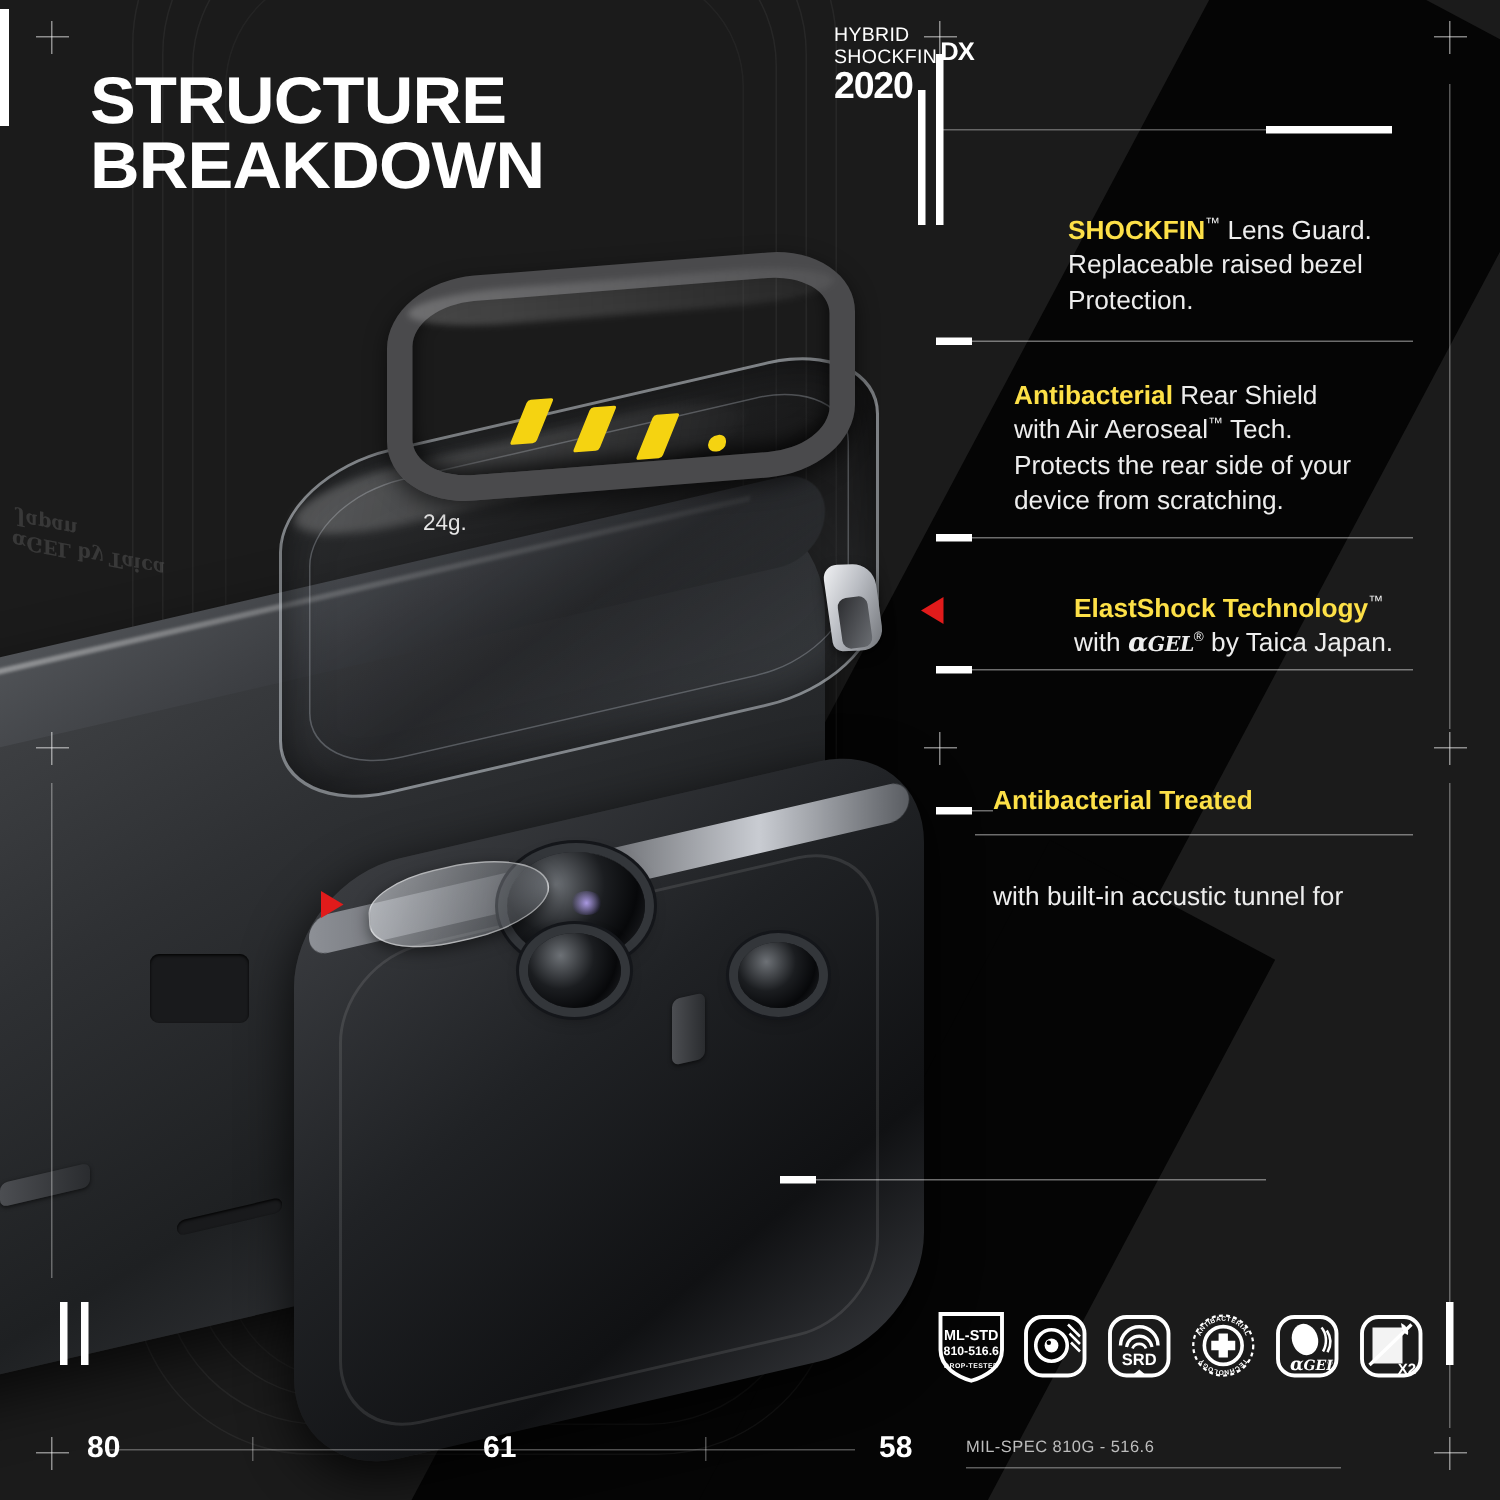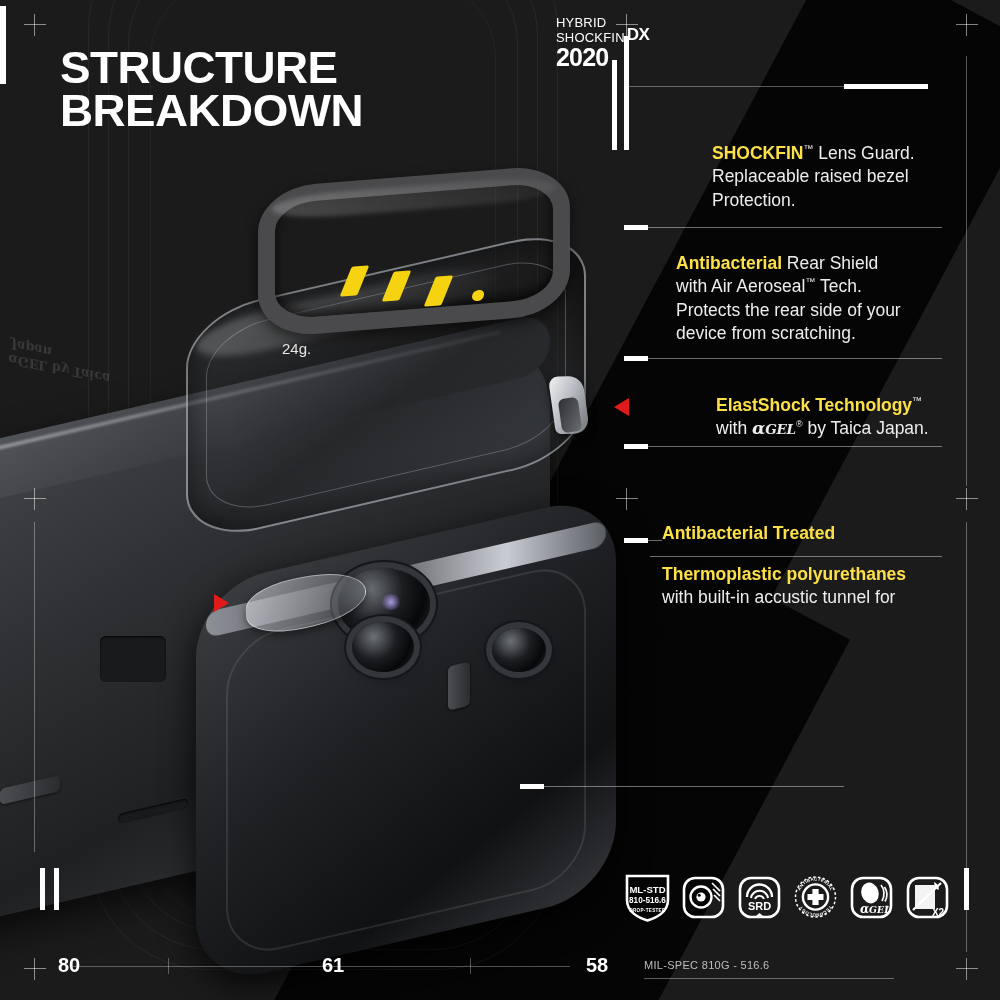--- a/index.html
+++ b/index.html
@@ -387,21 +387,21 @@
 
   <div class="callout" style="left:662px; top:522px; width:300px;">
     <p><b>Antibacterial Treated</b></p>
   </div>
   <div class="leader-cap" style="left:624px; top:538px; width:24px;"></div>
   <div class="leader" style="left:646px; top:540px; width:16px;"></div>
   <div class="callout-rule" style="left:650px; top:556px; width:292px;"></div>
 
   <div class="callout" style="left:662px; top:563px; width:302px;">
     <p>
-      <b>Thermoplastic polyurethanes</b><br>
+      <br>
       <span>with built-in accustic tunnel for</span><br>
     </p>
   </div>
 
   <div class="leader-cap" style="left:520px; top:784px; width:24px;"></div>
   <div class="leader" style="left:542px; top:786px; width:202px;"></div>
   <div class="callout-rule" style="left:744px; top:786px; width:100px;"></div>
 
   <div class="dim-line" style="left:70px; top:966px; width:500px;"></div>
   <div class="dim-tick" style="left:168px; top:958px; height:16px;"></div>

